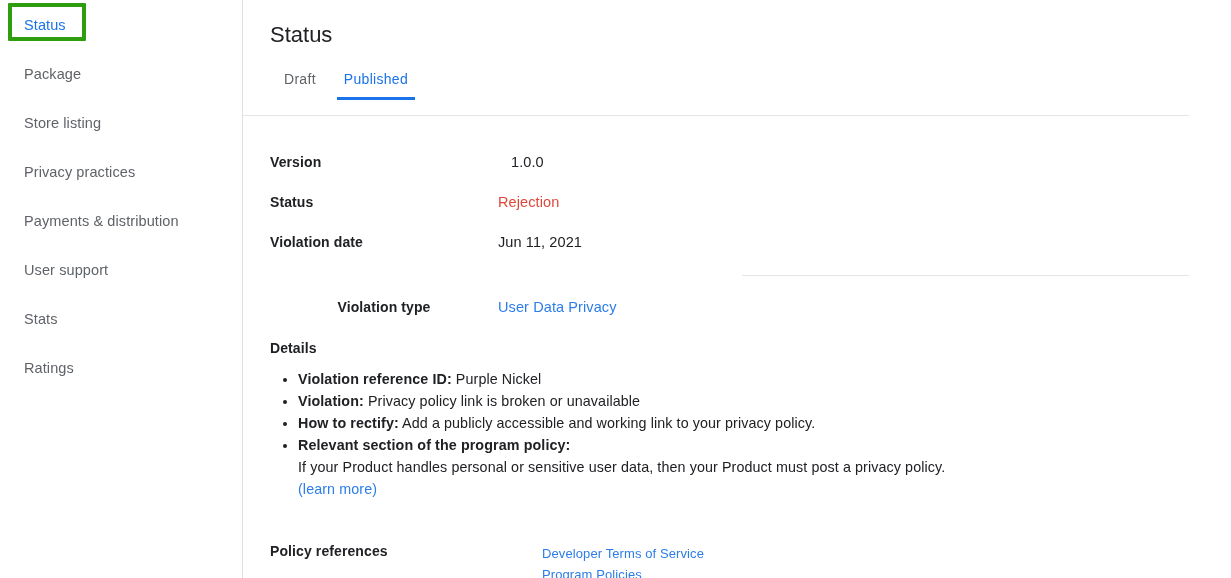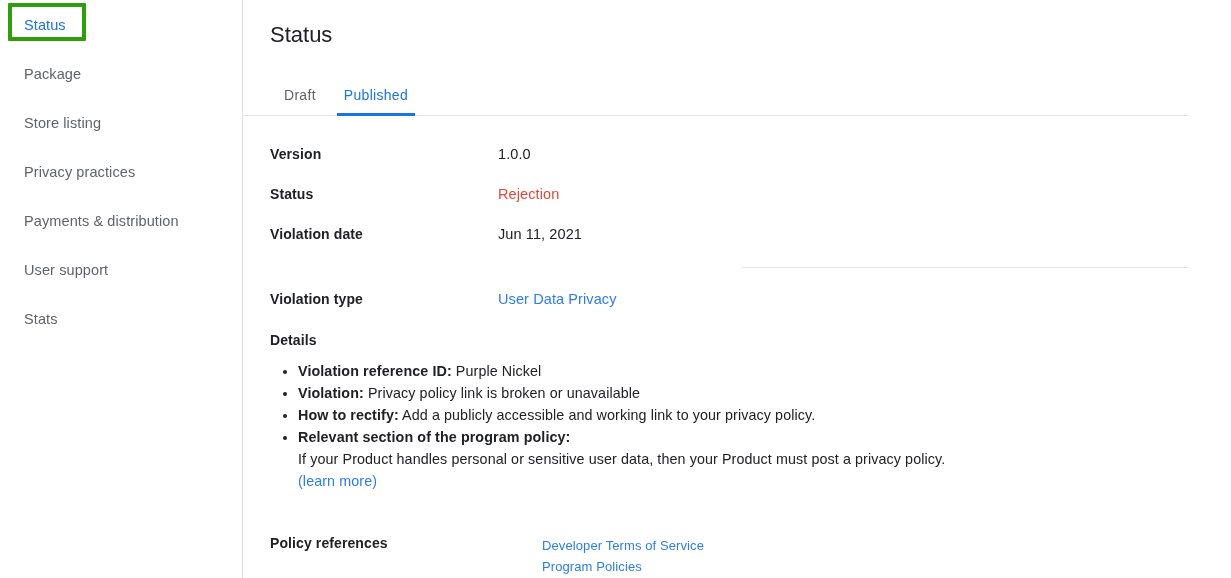--- a/index.html
+++ b/index.html
@@ -77,21 +77,21 @@
     font-size: 22px;
     color: #202124;
     font-weight: 400;
     margin: 0;
     padding: 22px 0 0 27px;
     letter-spacing: 0px;
   }
 
   .tabs {
     display: flex;
-    align-items: flex-end;
+    align-items: flex-start;
     margin-top: 23px;
     padding-left: 27px;
     height: 45px;
     box-sizing: border-box;
     position: relative;
   }
   .tabs:after {
     content: "";
     position: absolute;
     left: 0;
@@ -138,24 +138,24 @@
     font-weight: bold;
     color: #202124;
     letter-spacing: .1px;
     white-space: nowrap;
   }
   .row-value {
     font-size: 14.5px;
     color: #202124;
     letter-spacing: .1px;
   }
-  .row-version  { margin-top: 30px; }
+  .row-version  { margin-top: 38px; gap: 13px; }
   .row-status   { margin-top: 24px; }
   .row-vdate    { margin-top: 24px; }
-  .row-vtype    { margin-top: 23px; }
+  .row-vtype    { margin-top: 23px; text-align: center; }
   .row-details  { margin-top: 25px; flex-direction: column; }
   .row-policy   { margin-top: 31px; gap: 44px; }
 
   .value-red { color: #e0483a; }
   .link {
     color: #2b7de9;
     text-decoration: none;
     cursor: pointer;
   }
 
@@ -214,20 +214,23 @@
         <span>Privacy practices</span>
       </li>
       <li class="nav-item">
         <span>Payments &amp; distribution</span>
       </li>
       <li class="nav-item">
         <span>User support</span>
       </li>
       <li class="nav-item">
         <span>Stats</span>
+      </li>
+      <li class="nav-item">
+        <span>Ratings</span>
       </li>
     </ul>
     <div class="highlight-box"></div>
   </nav>
 
   <section class="main">
 
     <h1 class="page-title">Status</h1>
 
     <div class="tabs">

